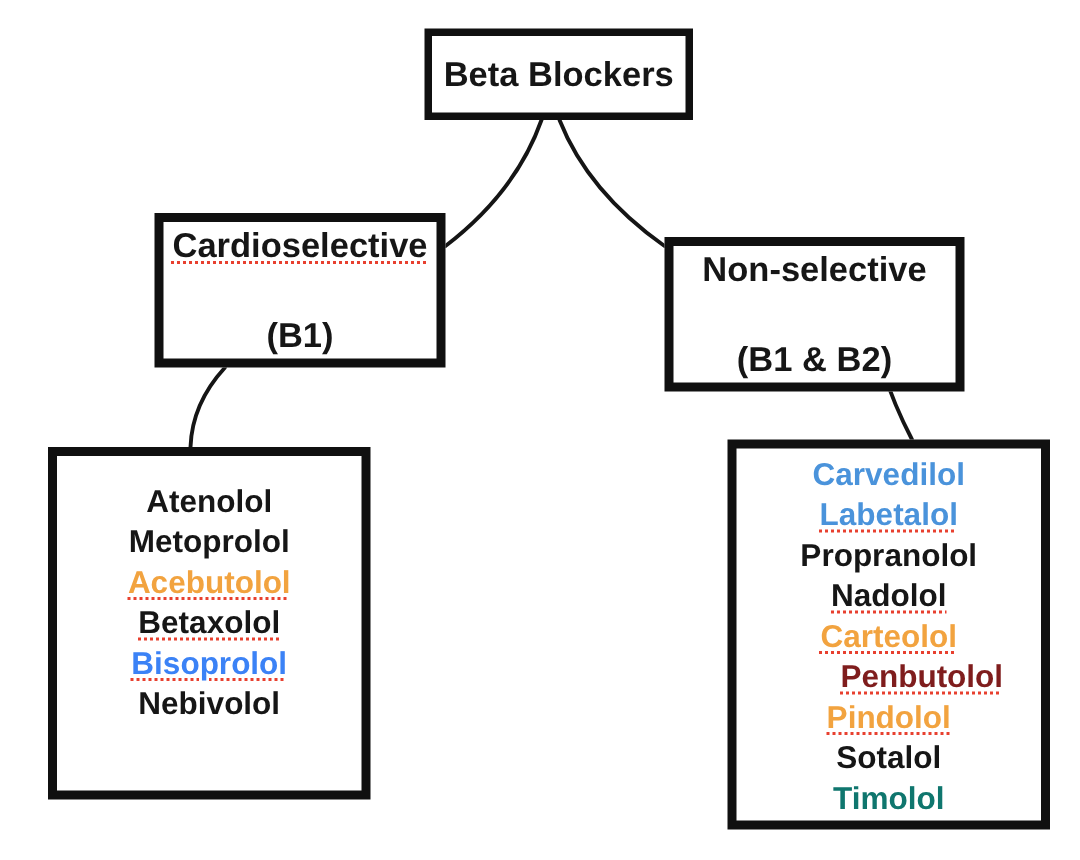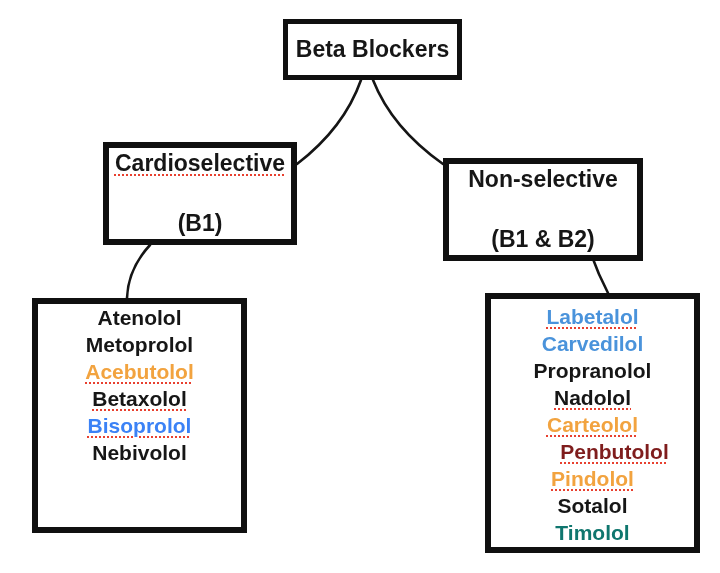--- a/index.html
+++ b/index.html
@@ -58,20 +58,21 @@
     left: 443px; top: 142px;
     width: 200px; height: 103px; margin-top: 16px;
   }
   .node.list {
     justify-content: flex-start;
     font-size: 21px;
   }
   .node.list.left {
     left: 32px; top: 298px;
     width: 215px; height: 235px;
+    padding-top: 17px;
   }
   .node.list.right {
     left: 485px; top: 293px;
     width: 215px; height: 260px;
     padding-top: 4px;
   }
   .drug {
     line-height: 27px;
     white-space: nowrap;
   }
@@ -111,22 +112,22 @@
   <div class="node list left">
       <div class="drug" style="color: rgb(22, 22, 22);">Atenolol</div>
       <div class="drug" style="color: rgb(22, 22, 22);">Metoprolol</div>
       <div class="drug misspelled" style="color: rgb(242, 163, 63); text-decoration-color: rgb(232, 64, 47);">Acebutolol</div>
       <div class="drug misspelled" style="color: rgb(22, 22, 22); text-decoration-color: rgb(232, 64, 47);">Betaxolol</div>
       <div class="drug misspelled" style="color: #3b82f6; text-decoration-color: rgb(232, 64, 47);">Bisoprolol</div>
       <div class="drug" style="color: rgb(22, 22, 22);">Nebivolol</div>
     </div>
 
   <div class="node list right">
+      <div class="drug" style="color: rgb(74, 147, 219);">Carvedilol</div>
       <div class="drug misspelled" style="color: rgb(74, 147, 219); text-decoration-color: rgb(232, 64, 47);">Labetalol</div>
-      <div class="drug" style="color: rgb(74, 147, 219);">Carvedilol</div>
       <div class="drug" style="color: rgb(22, 22, 22);">Propranolol</div>
       <div class="drug misspelled" style="color: rgb(22, 22, 22); text-decoration-color: rgb(232, 64, 47);">Nadolol</div>
       <div class="drug misspelled" style="color: rgb(242, 163, 63); text-decoration-color: rgb(232, 64, 47);">Carteolol</div>
       <div class="drug misspelled" style="color: #7f1d1d; text-decoration-color: rgb(232, 64, 47); margin-left: 44px;">Penbutolol</div>
       <div class="drug misspelled" style="color: rgb(242, 163, 63); text-decoration-color: rgb(232, 64, 47);">Pindolol</div>
       <div class="drug" style="color: rgb(22, 22, 22);">Sotalol</div>
       <div class="drug" style="color: #0f766e;">Timolol</div>
     </div>
 
 </div>

